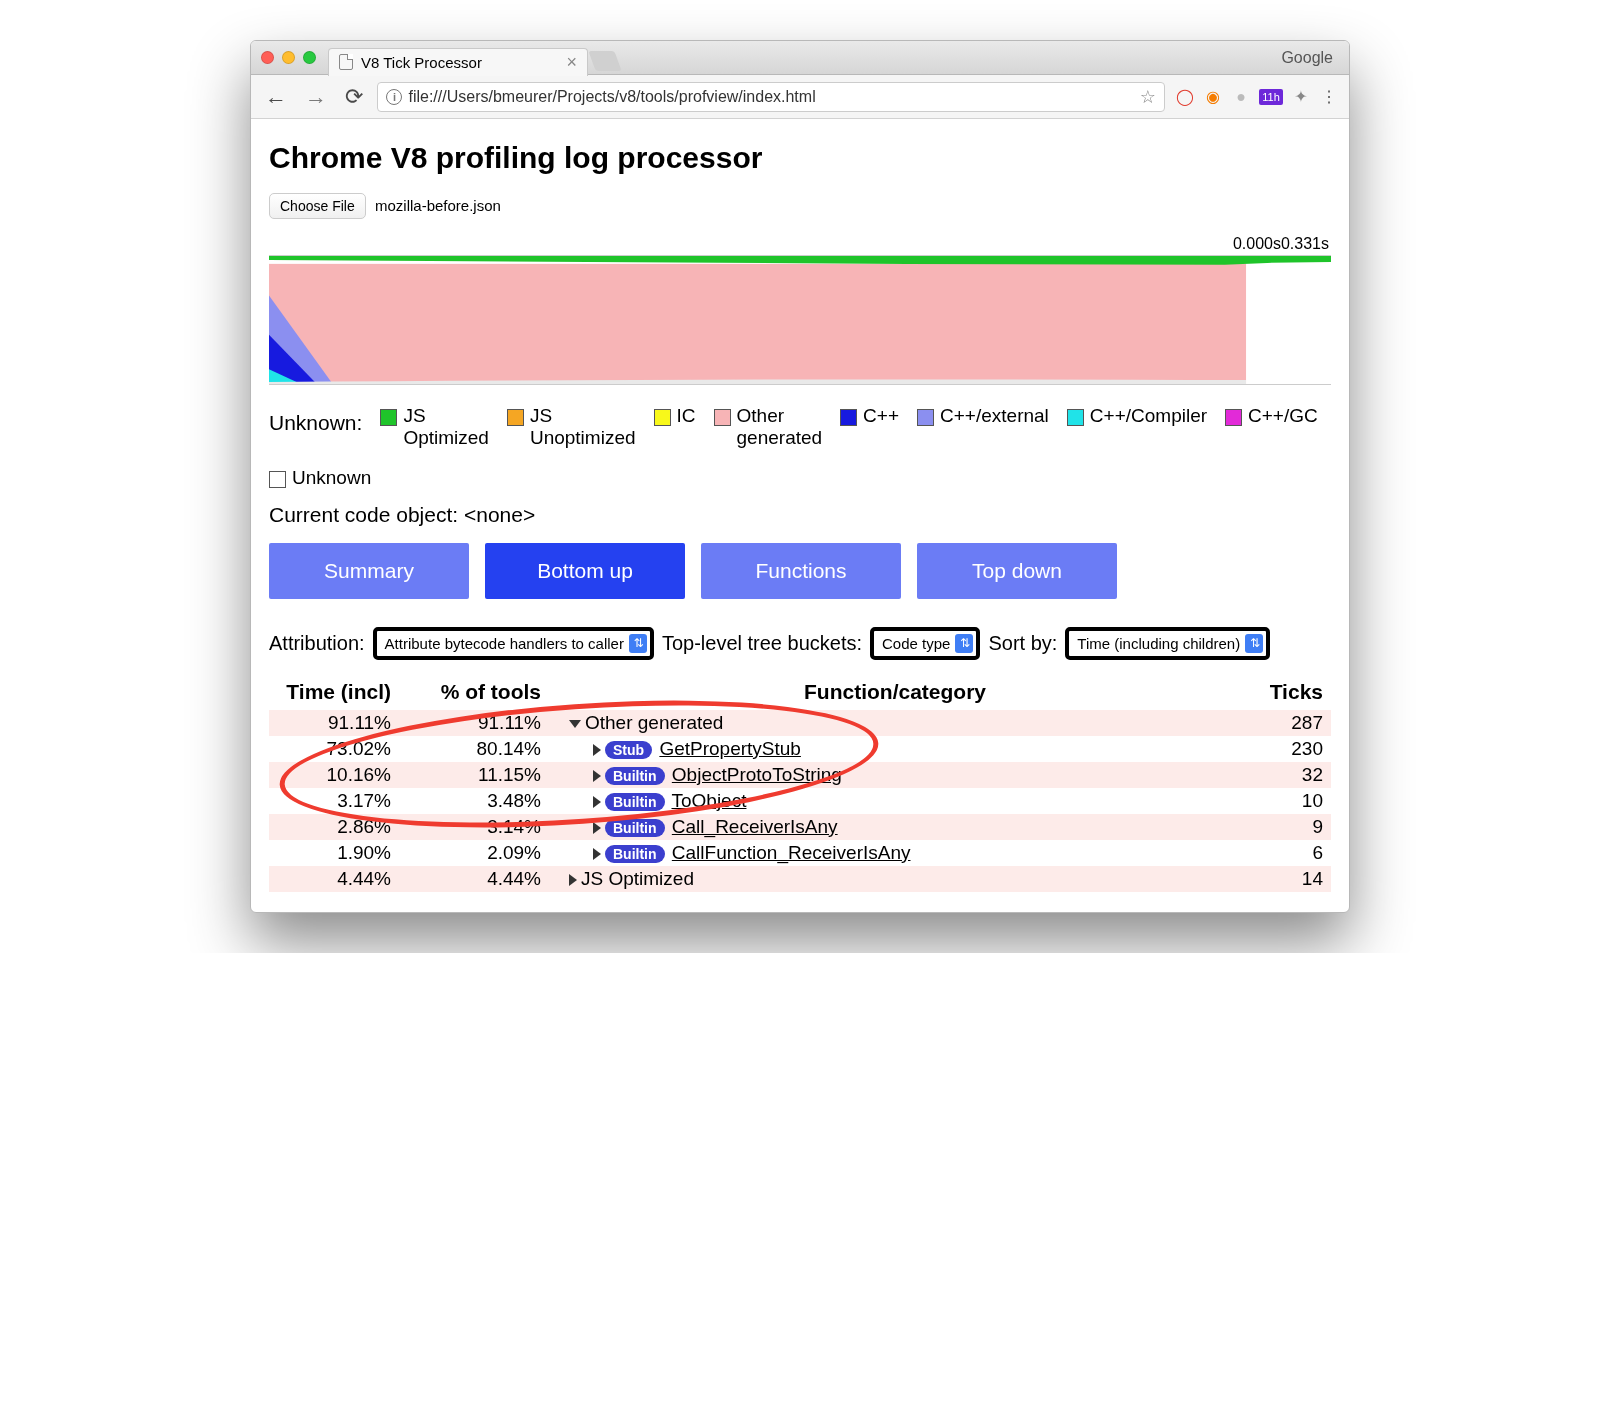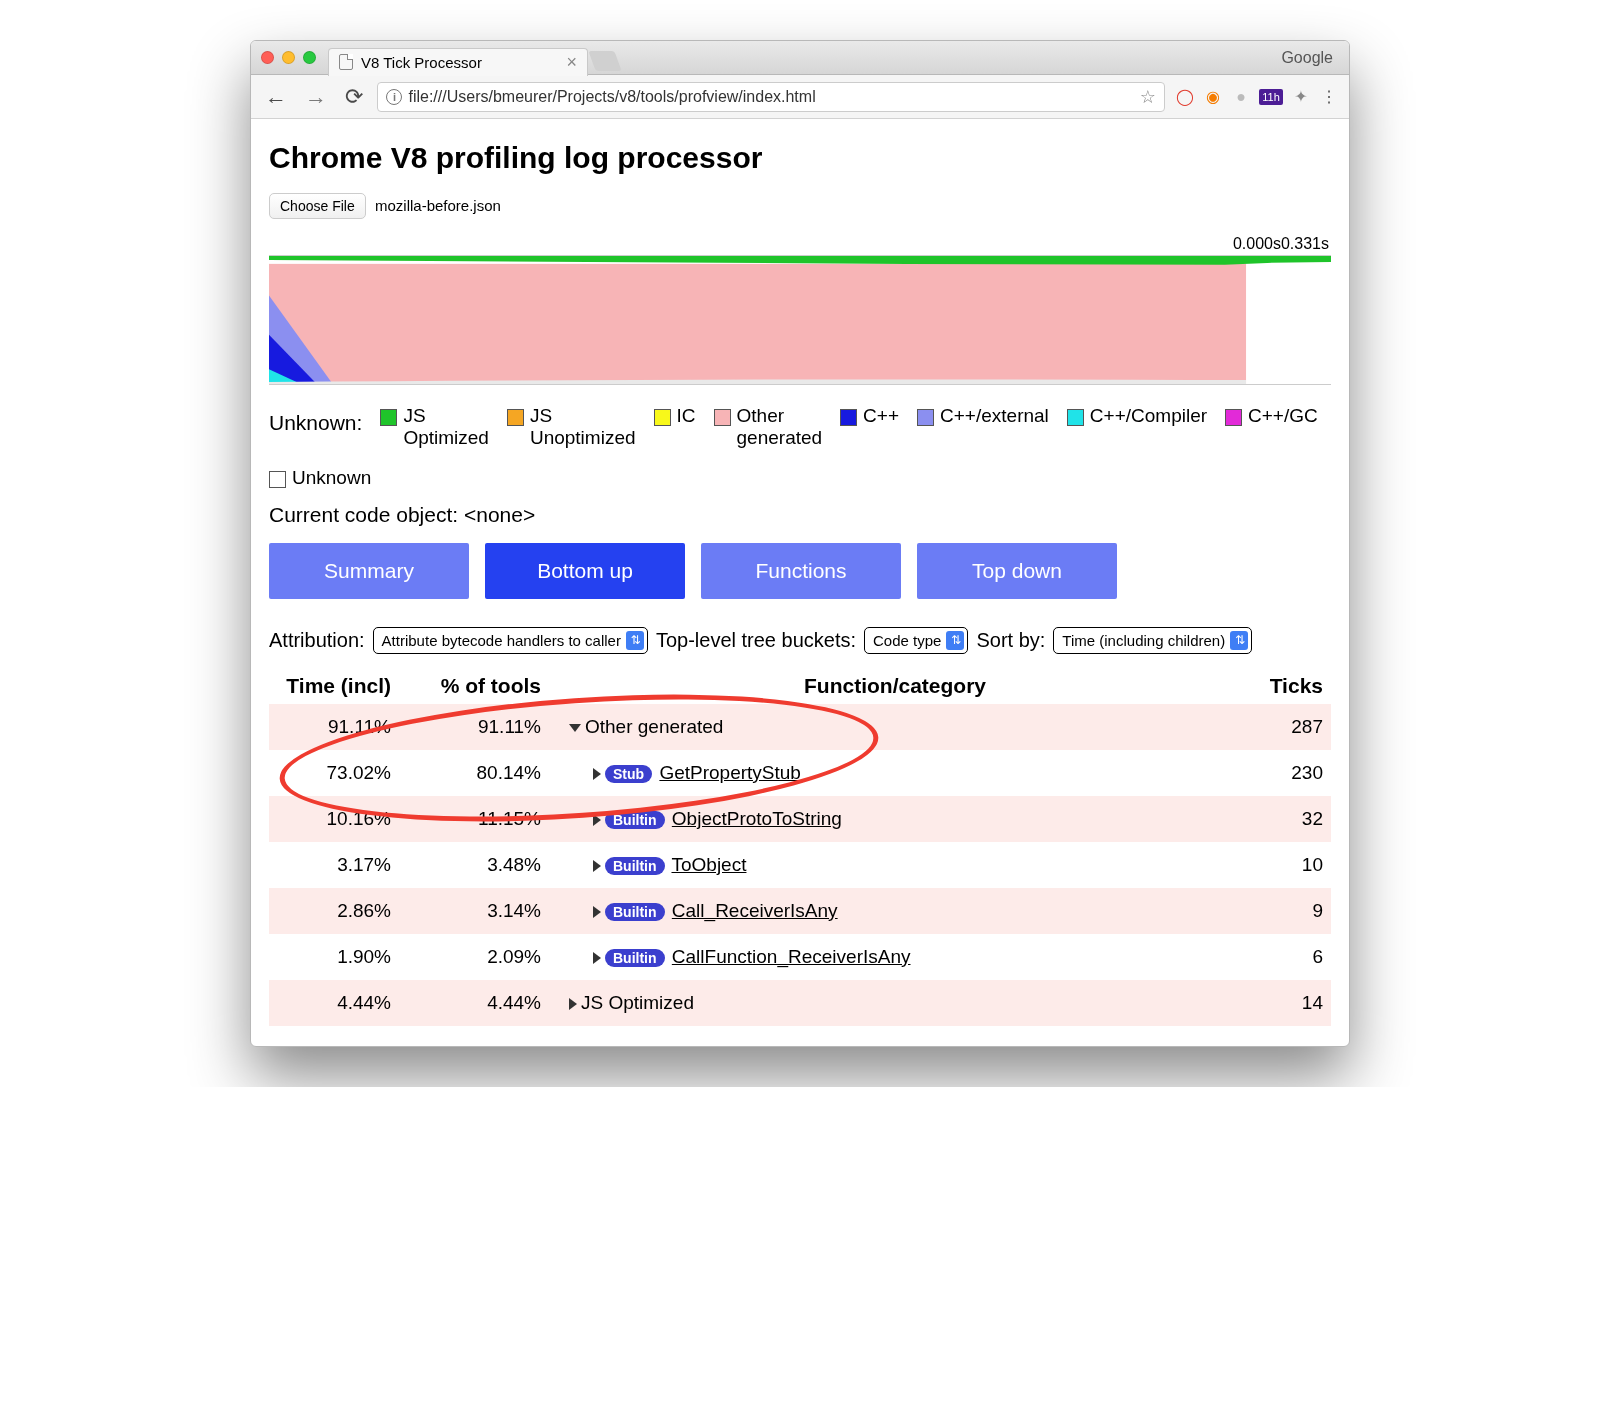--- a/index.html
+++ b/index.html
@@ -129,21 +129,21 @@
     font-size: 21px;
     border-radius: 2px;
     cursor: pointer;
   }
   .viewtab.inactive { background: #6b7cf5; }
   .viewtab.active { background: #2541f0; }
   .controls { font-size: 20px; display:flex; align-items:center; flex-wrap:wrap; gap: 8px; margin-bottom: 14px; }
   .sel {
     font-size: 15px;
     padding: 4px 26px 4px 8px;
-    border: 1px solid #000000;
+    border: 4px solid #000000;
     border-radius: 5px;
     background: #fff;
     position: relative;
     display: inline-flex;
     align-items: center;
   }
   .sel::after {
     content: "";
     position: absolute;
     right: 3px; top: 3px; bottom: 3px;
@@ -156,21 +156,21 @@
     position: absolute;
     right: 6px;
     color: #fff;
     z-index: 2;
     font-size: 12px;
   }
   table { width: 100%; border-collapse: collapse; font-size: 19px; }
   th { text-align: left; padding: 6px 8px; font-weight: 700; font-size: 21px; }
   th.r, td.r { text-align: right; }
   th.c { text-align: center; }
-  td { padding: 12px 8px; }
+  td { padding: 2px 8px; }
   tbody tr:nth-child(odd) { background: #fdebe9; }
   .tri { display:inline-block; width:0; height:0; border-top:6px solid transparent; border-bottom:6px solid transparent; border-left:8px solid #333; margin-right:4px; vertical-align: middle; }
   .tri.down { border-left:6px solid transparent; border-right:6px solid transparent; border-top:8px solid #333; border-bottom:none; width:0; height:0; }
   .badge {
     display: inline-block;
     background: #3b3fce;
     color: #fff;
     font-size: 14px;
     font-weight: 700;
     padding: 1px 8px;
@@ -214,21 +214,21 @@
     <span class="navbtn active">⟳</span>
     <div class="addrbar">
       <span class="info-icon">i</span>
       <span>file:///Users/bmeurer/Projects/v8/tools/profview/index.html</span>
       <span class="star">☆</span>
     </div>
     <div class="ext-icons">
       <span class="ext" style="color:#e13c2e">◯</span>
       <span class="ext" style="color:#f57c00">◉</span>
       <span class="ext" style="color:#bbb">●</span>
-      <span class="ext" style="color:#2e7d32; font-size:11px; background:#4c1d95; color:#fff; width:24px; height:16px; border-radius:2px;">11h</span>
+      <span class="ext" style="color:#2e7d32; font-size:11px; background:#6d28d9; color:#fff; width:24px; height:16px; border-radius:2px;">11h</span>
       <span class="ext" style="color:#888">✦</span>
       <span class="ext" style="color:#555">⋮</span>
     </div>
   </div>
 
   <div class="content">
     <h1>Chrome V8 profiling log processor</h1>
 
     <div>
       <span class="filebtn">Choose File</span>

